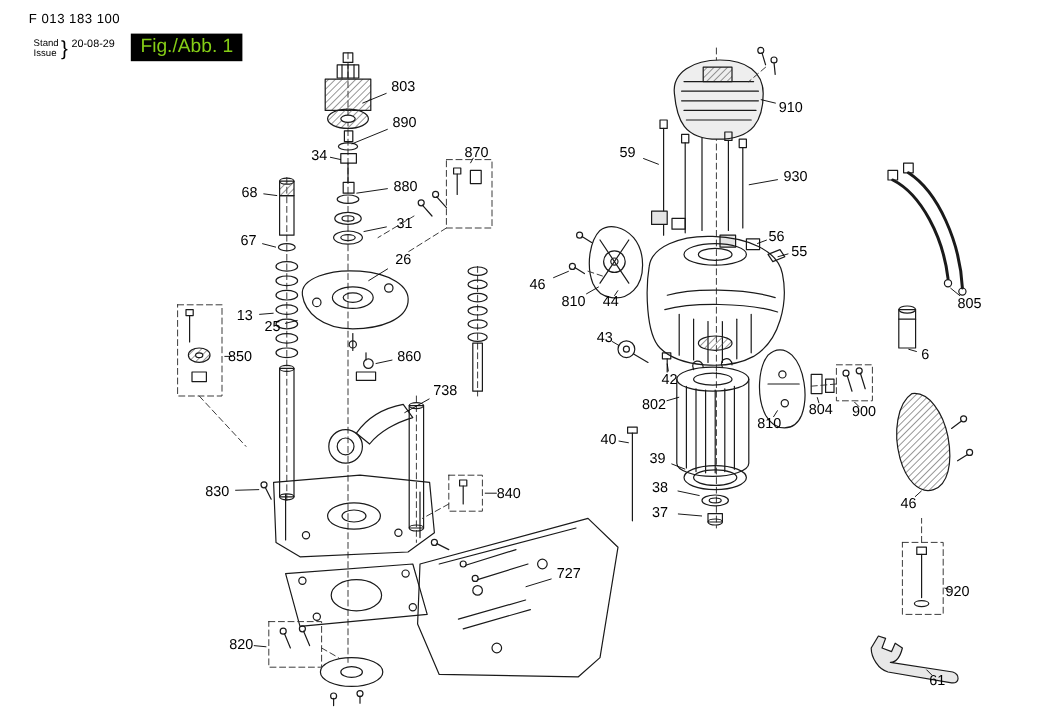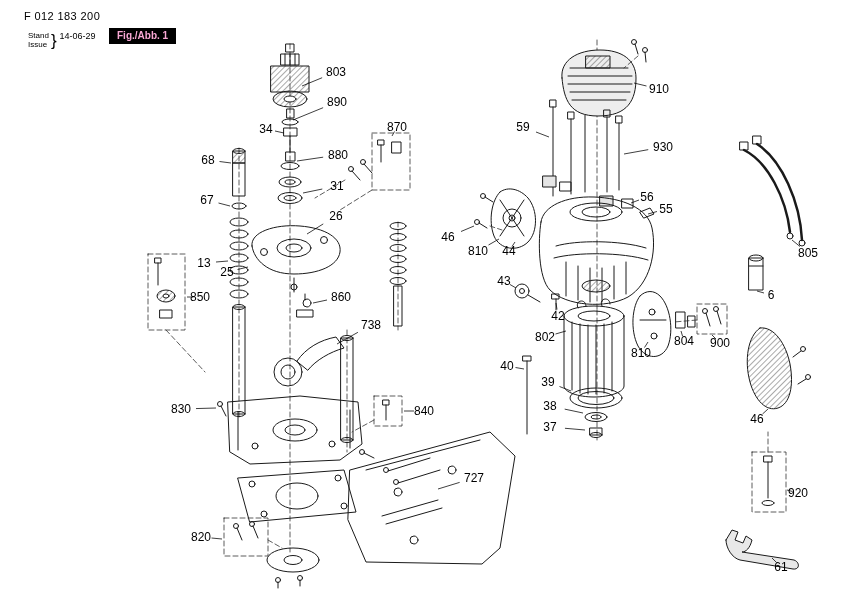--- a/index.html
+++ b/index.html
@@ -4,40 +4,40 @@
 <style>
   *{box-sizing:border-box}
   html,body{margin:0;padding:0}
   body{width:868px;height:596px;background:#fff;font-family:"Liberation Sans",sans-serif;color:#000}
   #page{position:relative;width:868px;height:596px;overflow:hidden;background:#fff}
   #hdr-part{position:absolute;left:24px;top:10px;font-size:11px;letter-spacing:.4px}
   #hdr-stand{position:absolute;left:28px;top:31px;display:flex;align-items:flex-start;gap:2px}
   #hdr-stand .lbls{font-size:8px;line-height:9px}
   #hdr-stand .brace{font-size:17px;font-weight:300}
   #hdr-stand .date{font-size:9px;margin-left:1px}
-  #fig-badge{position:absolute;left:109px;top:28px;background:#000;color:#f9a8d4;font-size:10px;font-weight:700;padding:2px 8px 3px}
+  #fig-badge{position:absolute;left:109px;top:28px;background:#000;color:#84cc16;font-size:16px;font-weight:400;padding:2px 8px 3px}
   svg#diagram{position:absolute;left:0;top:0}
   .callout{font-size:12px;fill:#000;text-anchor:middle;font-family:"Liberation Sans",sans-serif}
   .leader{stroke:#000;stroke-width:.75;fill:none}
   .dash{stroke-dasharray:5 3;stroke-width:.8;stroke:#333;fill:none}
 </style>
 </head>
 <body>
 
 <div id="page">
 
-  <div id="hdr-part">F 012 183 200</div>
+  <div id="hdr-part">F 013 183 100</div>
 
   <div id="hdr-stand">
     <div class="lbls">
       <div>Stand</div>
       <div>Issue</div>
     </div>
     <div class="brace">}</div>
-    <div class="date">14-06-29</div>
+    <div class="date">20-08-29</div>
   </div>
 
   <div id="fig-badge">Fig./Abb. 1</div>
 
   <svg id="diagram" width="868" height="596" viewBox="0 0 868 596">
     <defs>
       <pattern id="h45" width="4" height="4" patternUnits="userSpaceOnUse" patternTransform="rotate(45)">
         <line x1="0" y1="0" x2="0" y2="4" stroke="#555" stroke-width="1"></line>
       </pattern>
     </defs>

